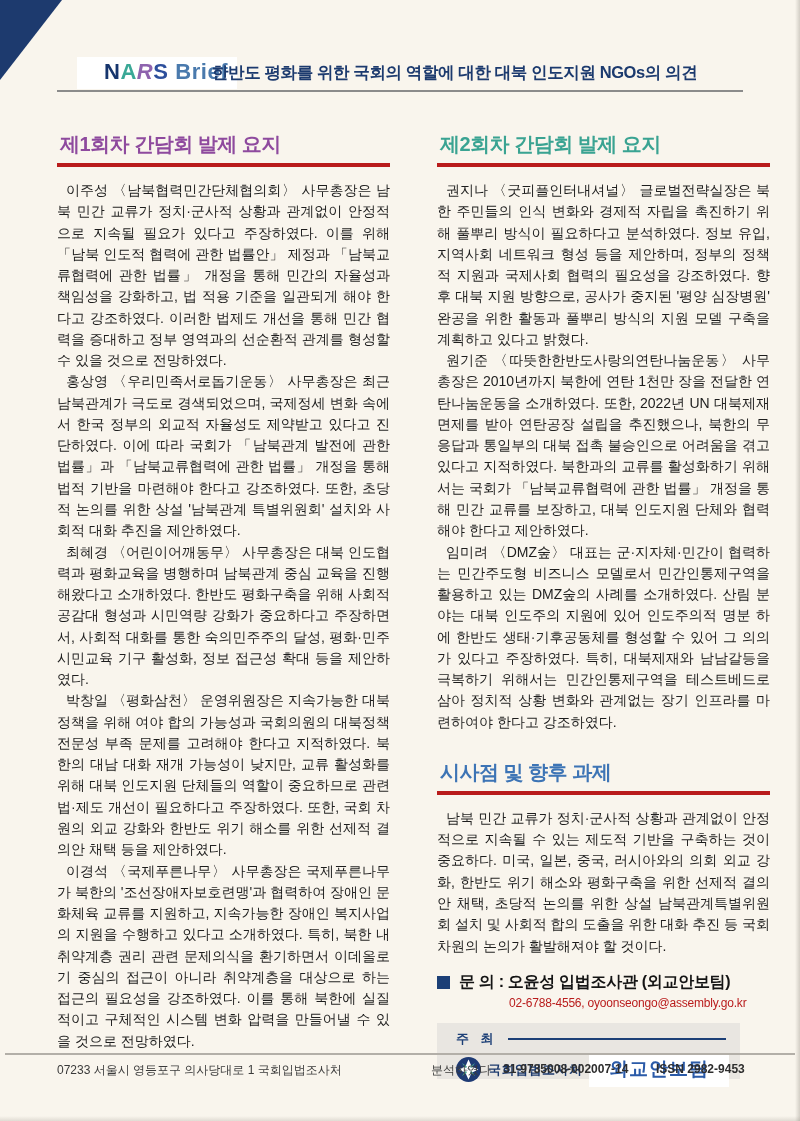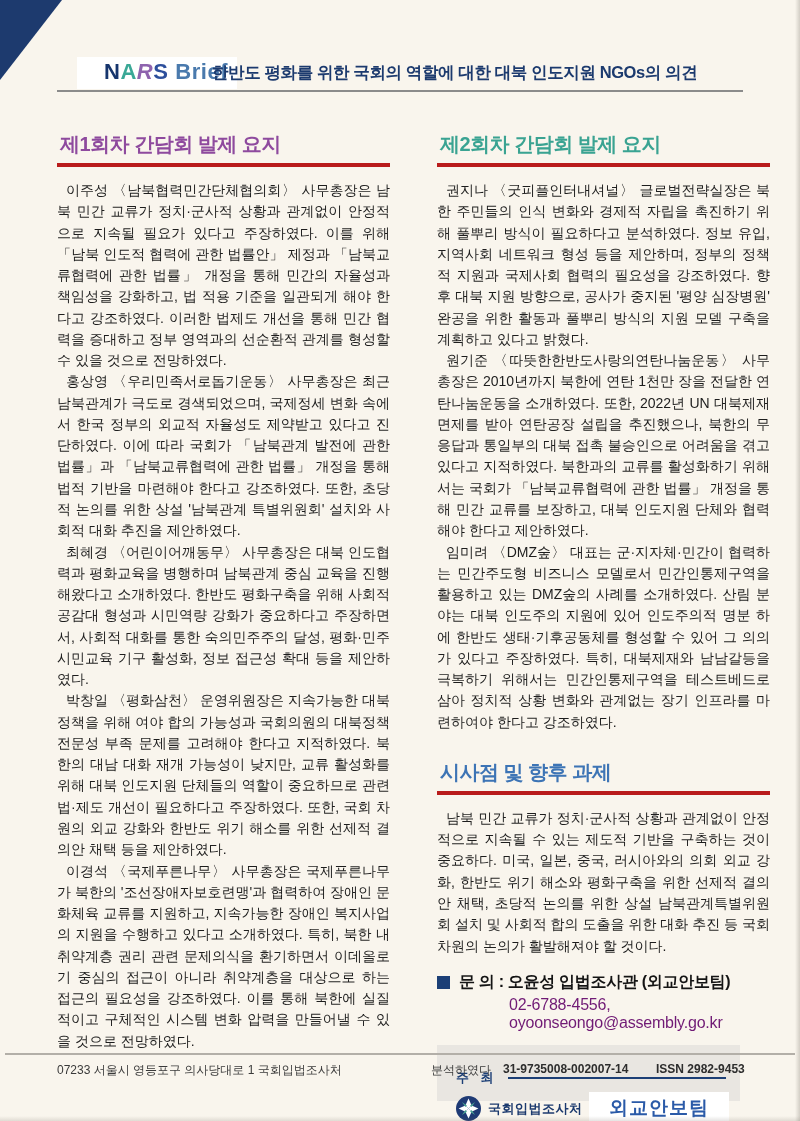--- a/index.html
+++ b/index.html
@@ -27,23 +27,23 @@
      border-bottom:4px solid #b91c1c;letter-spacing:-0.5px;}
   .h-purple{color:#8e4a9e}.h-teal{color:#3aa392}.h-blue{color:#3d74b5}
   .implications{margin-top:26px;}
   .para{margin:0;font-size:14px;line-height:1.52;color:#1d1d1d;text-align:justify;
         word-break:break-all;text-indent:9px;}
   
   .contact{margin-top:15px;}
   .contact-line1{display:flex;align-items:center;font-size:16px;font-weight:600;color:#141414;
         letter-spacing:-0.3px;}
   .bullet{width:13px;height:13px;background:#1c3f76;margin-right:9px;flex:none;}
-  .contact-line2{margin:3px 0 0 72px;font-size:16px;color:#701a75;letter-spacing:-0.2px;}
+  .contact-line2{margin:3px 0 0 72px;font-size:12px;color:#b91c1c;letter-spacing:-0.2px;}
   
-  .host-box{margin-top:13px;background:#e9e6e1;padding:24px 11px 9px 19px;width:303px;
+  .host-box{margin-top:13px;background:#e9e6e1;padding:7px 11px 9px 19px;width:303px;
         height:56px;box-sizing:border-box;}
   .host-top{display:flex;align-items:center;}
   .host-label{font-size:13px;font-weight:bold;color:#1c3f76;letter-spacing:4px;white-space:nowrap;}
   .host-line{flex:1;height:2px;background:#1c3f76;margin-left:10px;margin-right:3px;}
   .host-row{display:flex;align-items:center;margin-top:5px;}
   .emblem{width:25px;height:25px;flex:none;}
   .host-org{font-size:13px;font-weight:bold;color:#1c3a6e;margin-left:7px;letter-spacing:0.5px;}
   .host-team{margin-left:auto;background:#ffffff;color:#2a5aa8;font-size:19px;font-weight:bold;
         padding:3px 20px 5px;letter-spacing:1px;}
   

